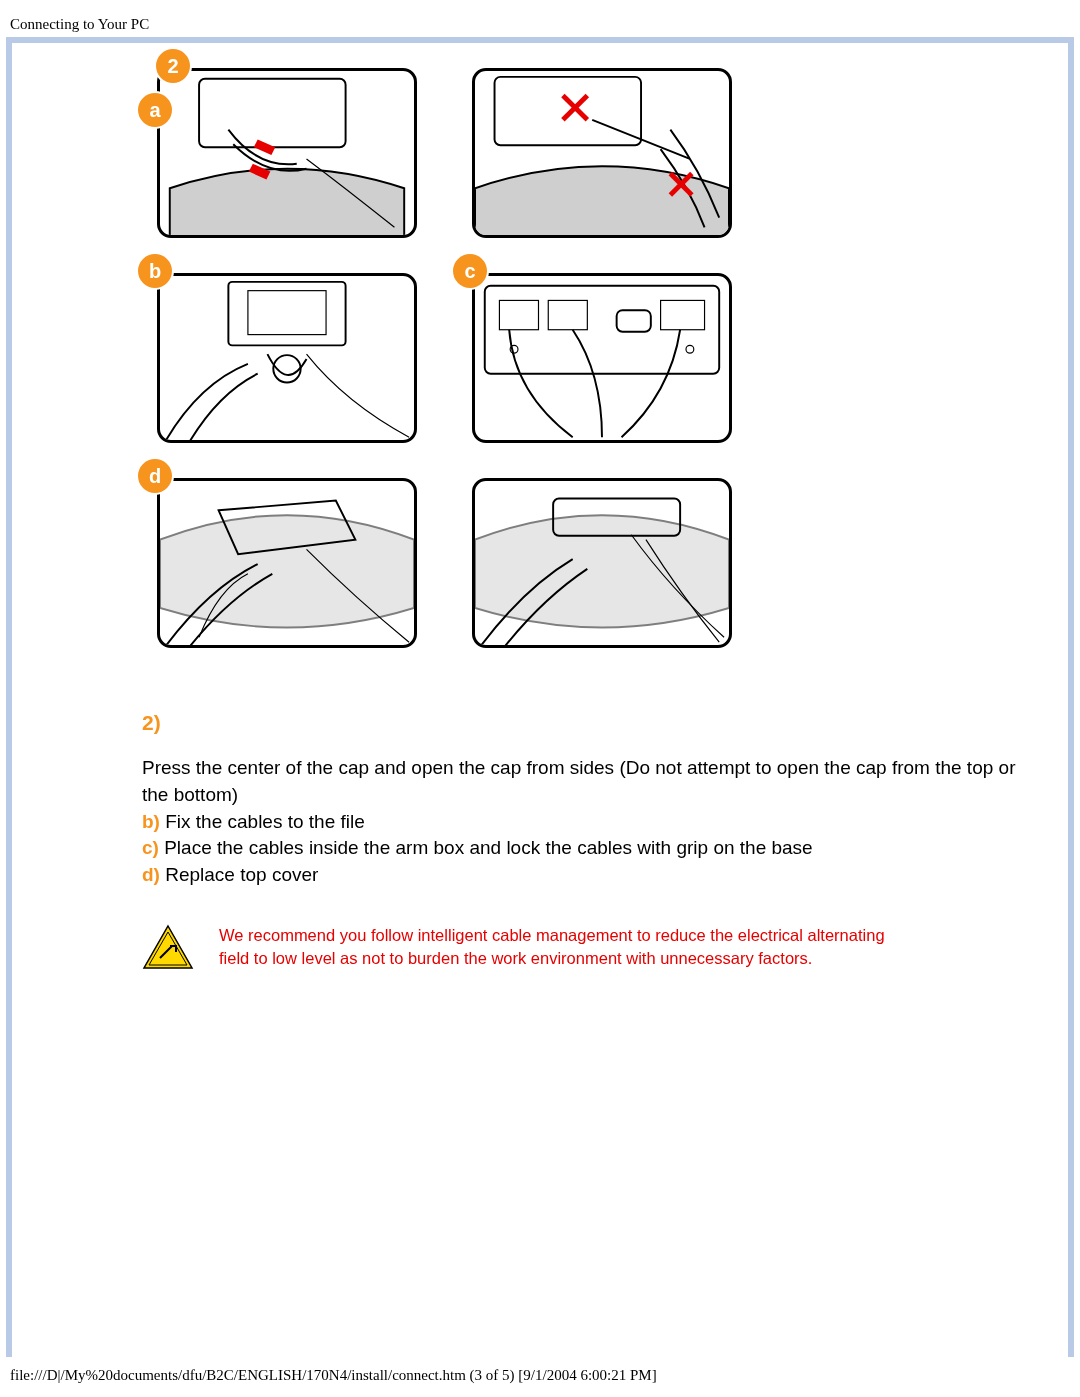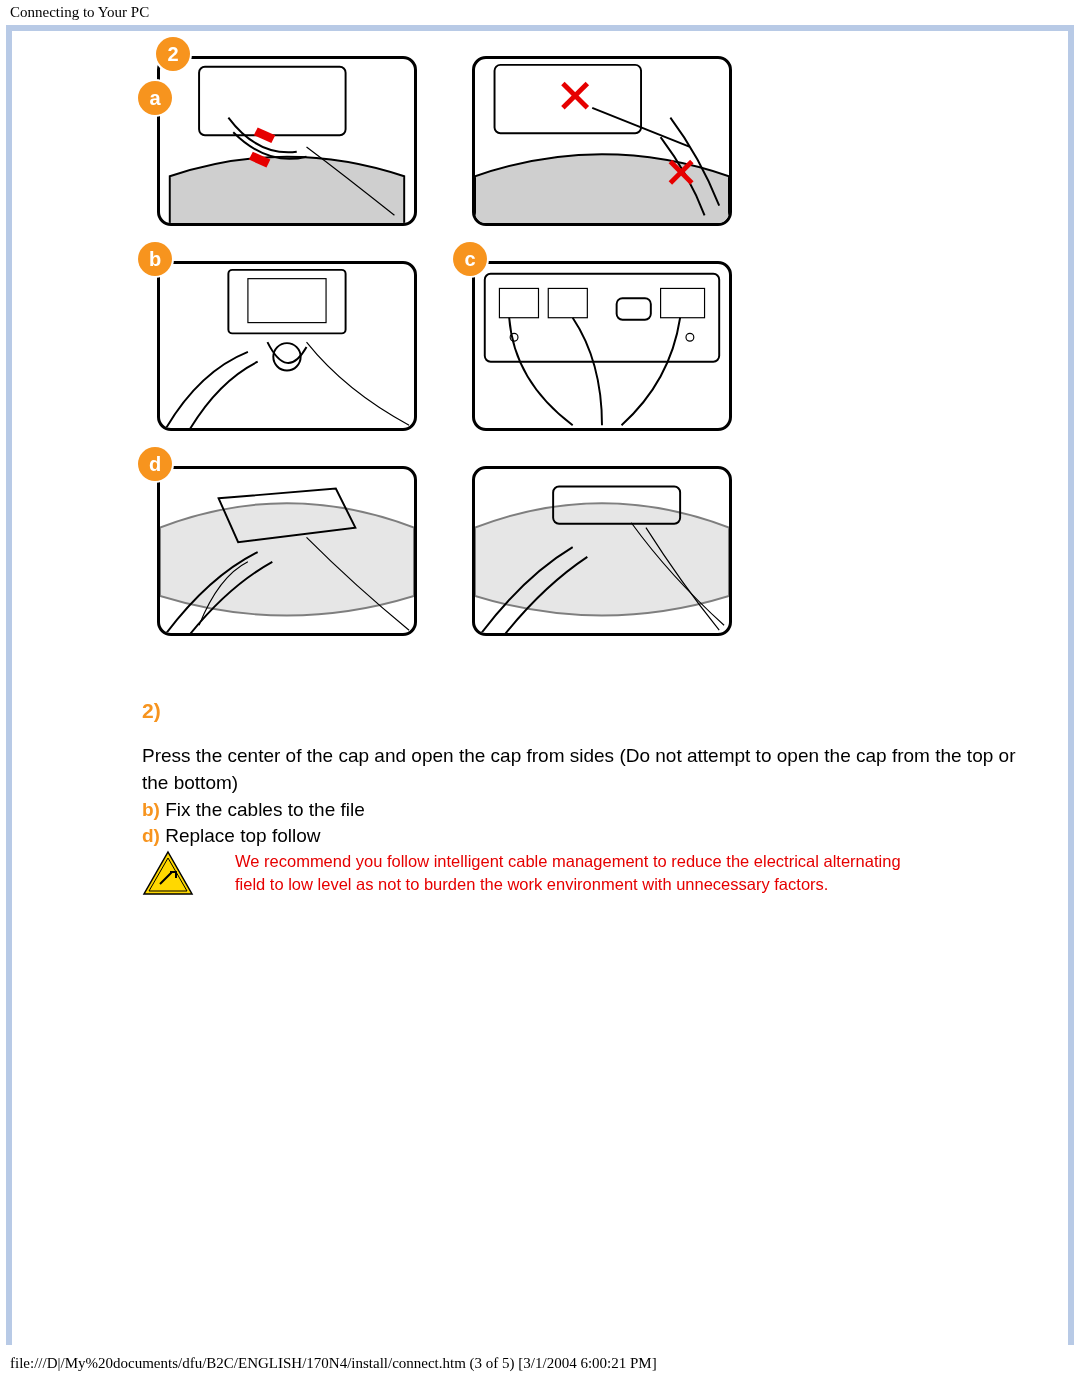--- a/index.html
+++ b/index.html
@@ -3,21 +3,21 @@
 <meta charset="utf-8">
 <style>
   * { margin: 0; padding: 0; box-sizing: border-box; }
   body {
     font-family: "Times New Roman", Times, serif;
     font-size: 16px;
     background: #fff;
     width: 1080px;
   }
   .header {
-    padding: 4px 8px 4px 10px;
+    padding: 16px 8px 4px 10px;
     font-size: 15px;
     color: #000;
   }
   .frame {
     background: #b8cae6;
     padding: 6px 6px 0 6px;
     margin: 0 6px;
     min-height: 1320px;
   }
   .page {
@@ -69,23 +69,24 @@
   .steps {
     margin-top: 60px;
     font-family: Arial, Helvetica, sans-serif;
     font-size: 19px;
     line-height: 1.4;
     color: #000;
   }
   .step-num { color: #f7941e; font-weight: bold; font-size: 21px; display:block; margin-bottom: 18px;}
   .step-label { color: #f7941e; font-weight: bold; }
   .note {
+    margin-top: 36px;
     display: flex;
     align-items: flex-start;
-    gap: 41px;
+    gap: 25px;
   }
   .warn-icon svg { width: 52px; height: 46px; }
   .note-text {
     color: #e60000;
     font-family: Arial, Helvetica, sans-serif;
     font-size: 16.5px;
     line-height: 1.4;
     max-width: 700px;
   }
   .footer {
@@ -210,33 +211,36 @@
       </div>
     </div>
 
     <div class="steps">
       <span class="step-num">2)</span>
       <div>Press the center of the cap and open the cap from sides (Do not attempt to open the cap from the top or the bottom)</div>
       <div>
         <span class="step-label">b)</span><span> Fix the cables to the file</span>
       </div>
       <div>
-        <span class="step-label">d)</span><span> Replace top follow</span>
+        <span class="step-label">c)</span><span> Place the cables inside the arm box and lock the cables with grip on the base</span>
+      </div>
+      <div>
+        <span class="step-label">d)</span><span> Replace top cover</span>
       </div>
     </div>
 
     <div class="note">
       <div class="warn-icon">
         <svg viewBox="0 0 52 46">
           <polygon points="26,2 50,44 2,44" fill="#ffd800" stroke="#000" stroke-width="1.5"></polygon>
           <polygon points="26,8 45,41 7,41" fill="none" stroke="#000" stroke-width="1"></polygon>
           <path d="M18 34 L30 22 M28 22 L34 22 L34 28" stroke="#000" stroke-width="2" fill="none"></path>
         </svg>
       </div>
       <div class="note-text">We recommend you follow intelligent cable management to reduce the electrical alternating field to low level as not to burden the work environment with unnecessary factors.</div>
     </div>
 
   </div>
 </div>
 
 <div class="footer">
-  <span>file:///D|/My%20documents/dfu/B2C/ENGLISH/170N4/install/connect.htm (3 of 5) [3/1/2004 6:00:21 PM]</span>
+  <span>file:///D|/My%20documents/dfu/B2C/ENGLISH/170N4/install/connect.htm (3 of 5) [9/1/2004 6:00:21 PM]</span>
 </div>
 
 </body></html>

